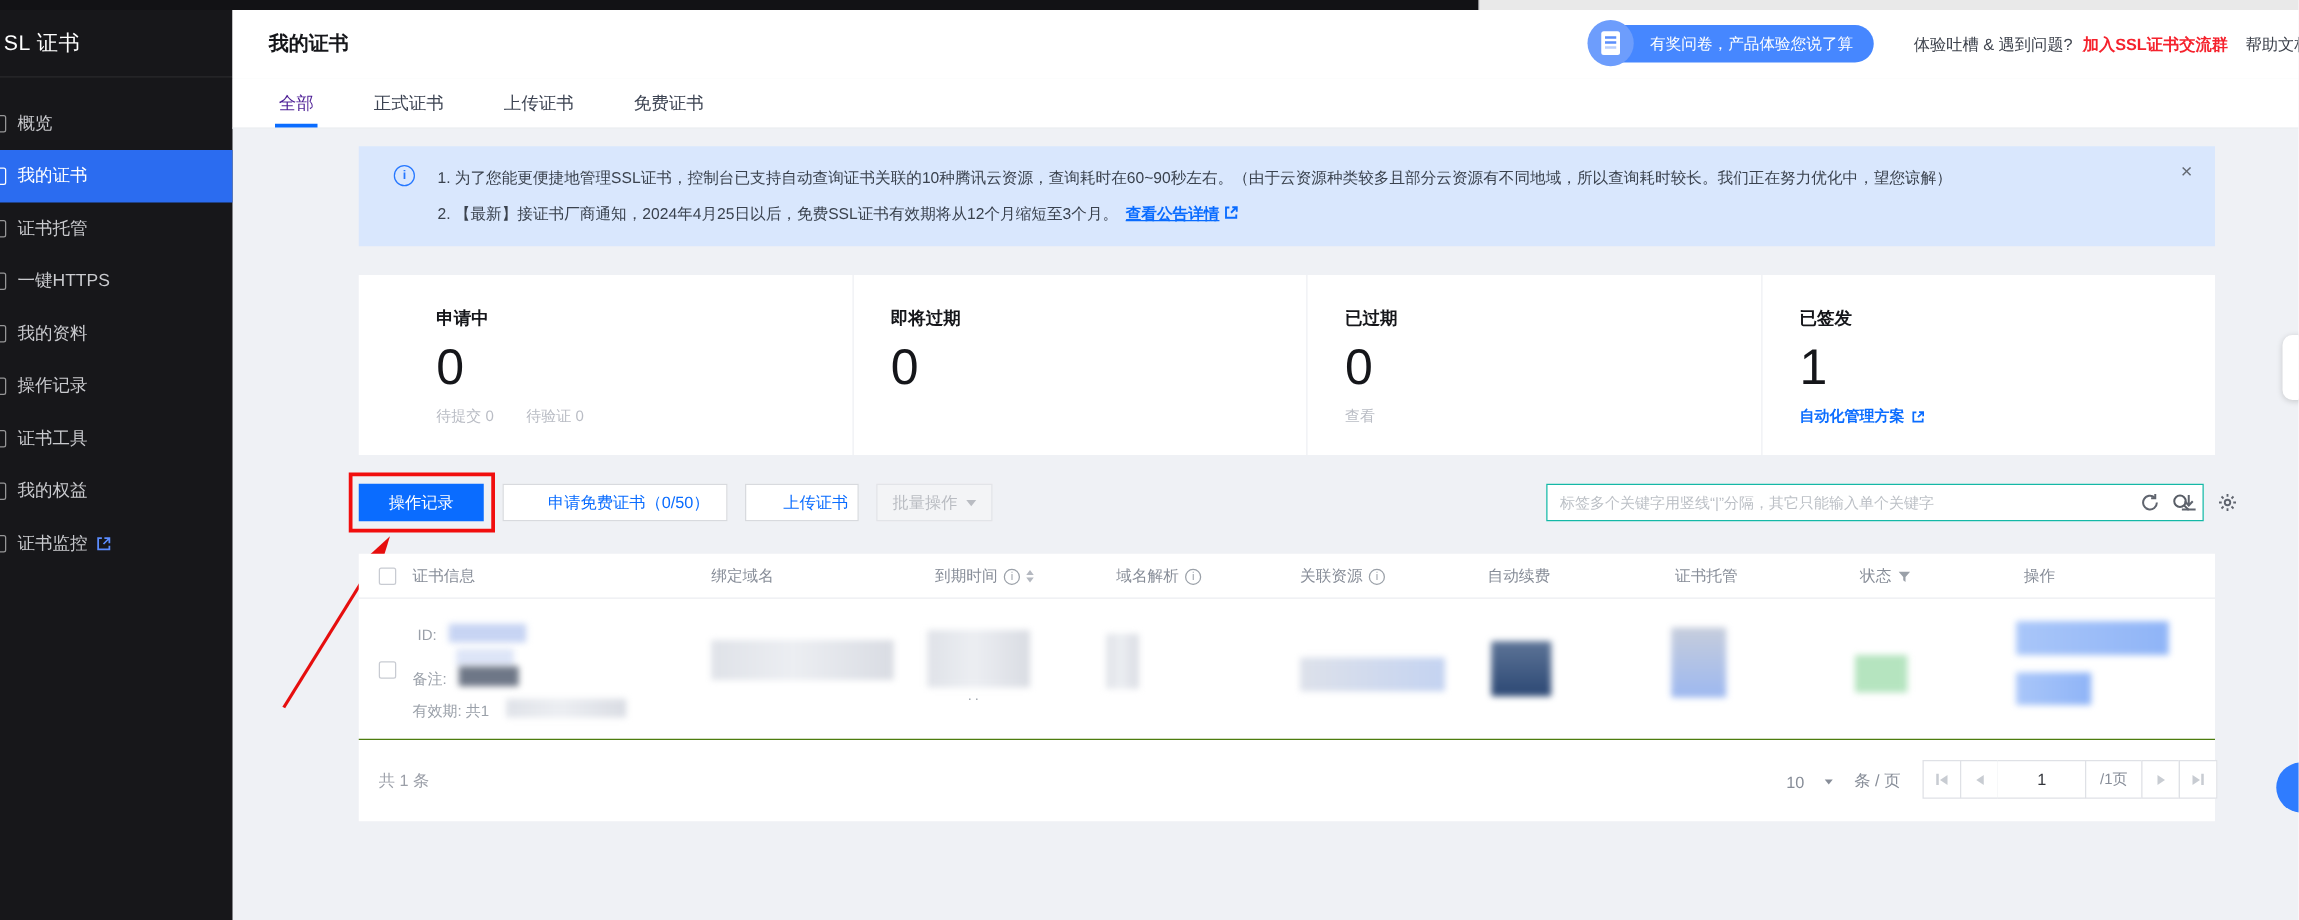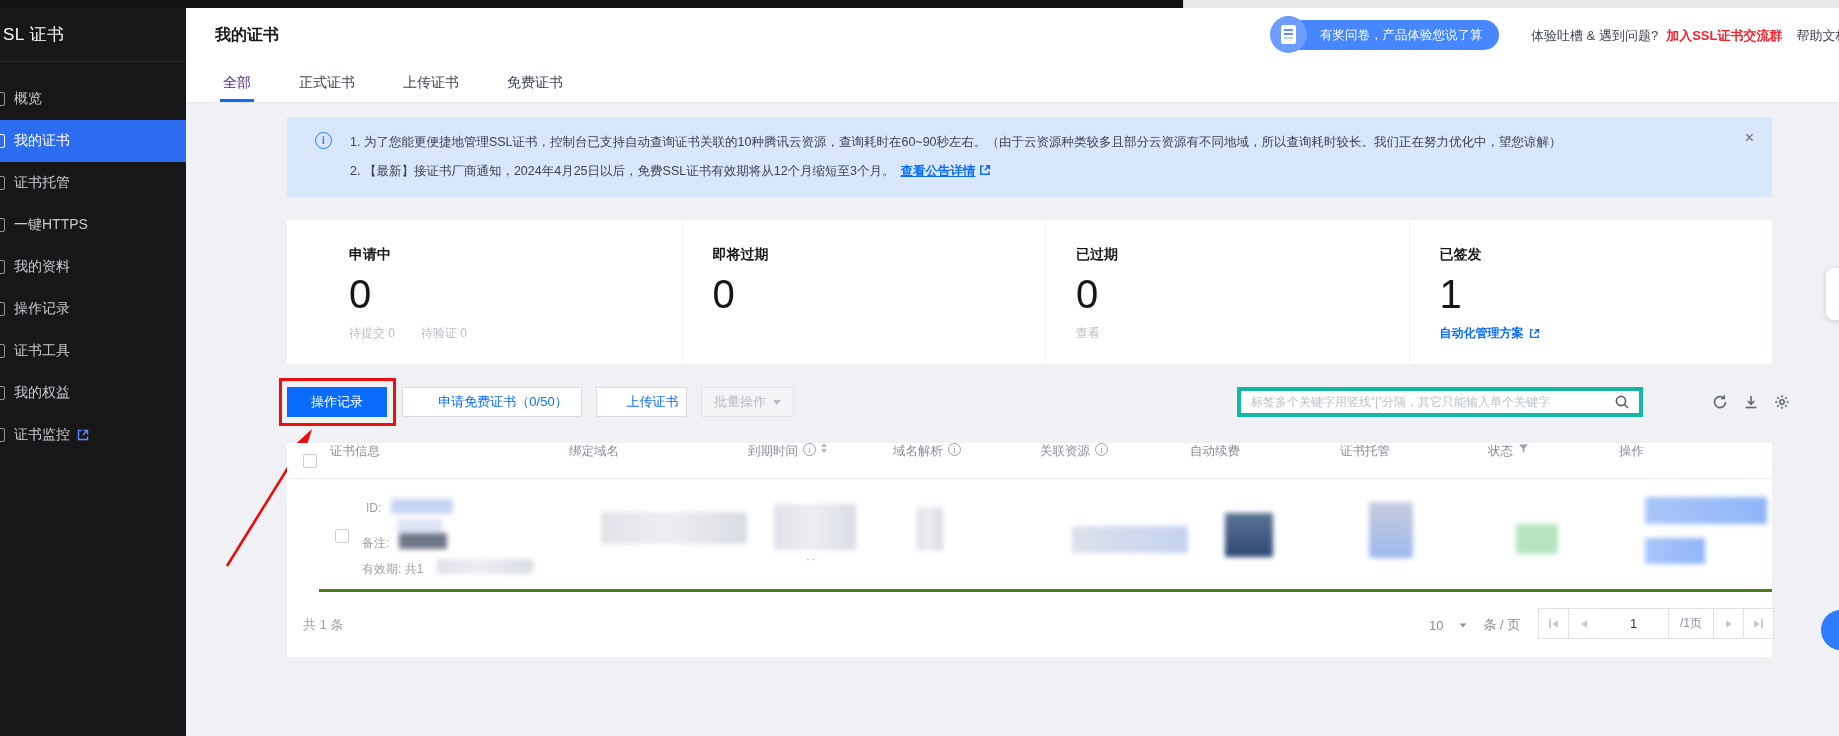--- a/index.html
+++ b/index.html
@@ -56,42 +56,42 @@
 
   
   .btn { height:30px; font-size:13px; display:flex; align-items:center; justify-content:center; cursor:pointer; }
   .btn-buy { left:287px; top:387px; width:100px; background:#0a6cff; color:#fff; }
   .btn-white { background:#fff; border:1px solid #d8dade; color:#0a6cff;padding-left:22px; }
   .btn-free { left:402px; top:387px; width:180px; }
   .btn-upload { left:596px; top:387px; width:91px; }
   .btn-batch { left:701px; top:387px; width:93px; background:#f3f4f6; border:1px solid #e2e4e8; color:#b9bcc2; gap:7px; cursor:default; }
   .caret { width:0; height:0; border-left:4px solid transparent; border-right:4px solid transparent; border-top:5px solid #b9bcc2; }
   .red-box { left:279px; top:378px; width:117px; height:48px; border:3px solid #f10e0e; pointer-events:none; }
-  .search { left:1237px; top:387px; width:406px; height:30px; background:#fff; border:4px solid #14b8a6; display:flex; align-items:center; }
+  .search { left:1237px; top:387px; width:526px; height:30px; background:#fff; border:1px solid #14b8a6; display:flex; align-items:center; }
   .search input { flex:1; border:none; outline:none; font-size:12px; padding:0 10px; color:#333; background:transparent; font-family:"Liberation Sans",sans-serif; }
   .search input::placeholder { color:#bcc0c6; }
   .search-btn { width:34px; height:100%; display:flex; align-items:center; justify-content:center; cursor:pointer; }
   .tool-icons { left:1712px; top:394px; display:flex; gap:15px; align-items:center; color:#5f646e; }
   .tool-icons > span { cursor:pointer; display:inline-flex; }
 
   
   .anno-arrow { left:213px; top:424px; pointer-events:none; }
 
   
   .table { left:287px; top:443px; width:1485px; height:214px; background:#fff; }
   .thead { position:relative; height:36px; border-bottom:1px solid #ebedf1; color:#878d98; font-size:12.5px; }
-  .th { position:absolute; top:0; height:36px; display:flex; align-items:flex-start; gap:5px; }
+  .th { position:absolute; top:0; height:36px; display:flex; align-items:center; gap:5px; }
   .checkbox { width:14px; height:14px; border:1px solid #c8cbd2; border-radius:2px; background:#fff; cursor:pointer; }
   .cb-head { left:16px; top:11px; }
   .sorter { display:inline-flex; flex-direction:column; gap:2px; cursor:pointer; }
   .sorter b { width:0; height:0; border-left:3.5px solid transparent; border-right:3.5px solid transparent; display:block; }
   .sorter .up { border-bottom:4px solid #b4b8c0; }
   .sorter .dn { border-top:4px solid #b4b8c0; }
   .icircle { width:13px; height:13px; border:1px solid #9aa0a8; border-radius:50%; color:#9aa0a8; font-size:9px; display:inline-flex; align-items:center; justify-content:center; cursor:pointer; }
-  .trow { position:relative; height:113px; border-bottom:3px solid #4d7c0f;margin-left:32px; }
+  .trow { position:relative; height:113px; border-bottom:1px solid #4d7c0f; }
   .cb-row { left:16px; top:50px; }
   .rlabel { position:absolute; color:#9aa0a9; font-size:12px; }
   .patch { position:absolute; filter:blur(2.5px); border-radius:1px; }
   .p-id { background:#c7d4f3; }
   .p-id2 { background:#dde5f7; }
   .p-dark { background:#6e7787; }
   .p-gray { background:linear-gradient(90deg,#dfe2e8,#eceef2 45%,#d9dce3); }
   .p-res { background:linear-gradient(90deg,#dde1ea,#c4d3f1); }
   .p-renew { background:linear-gradient(180deg,#5d7497,#2c4874); }
   .p-host { background:linear-gradient(180deg,#c6cddc,#9db8f0); }

